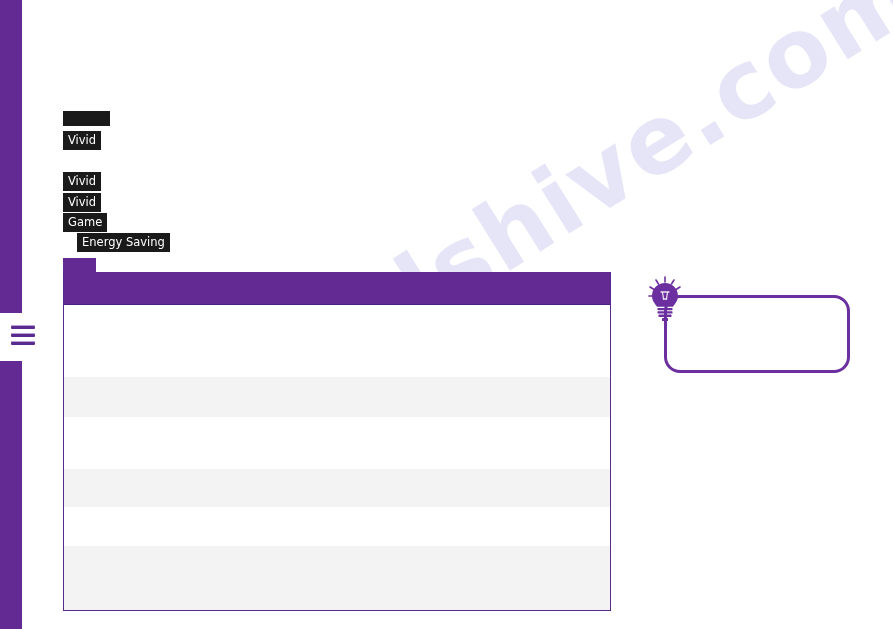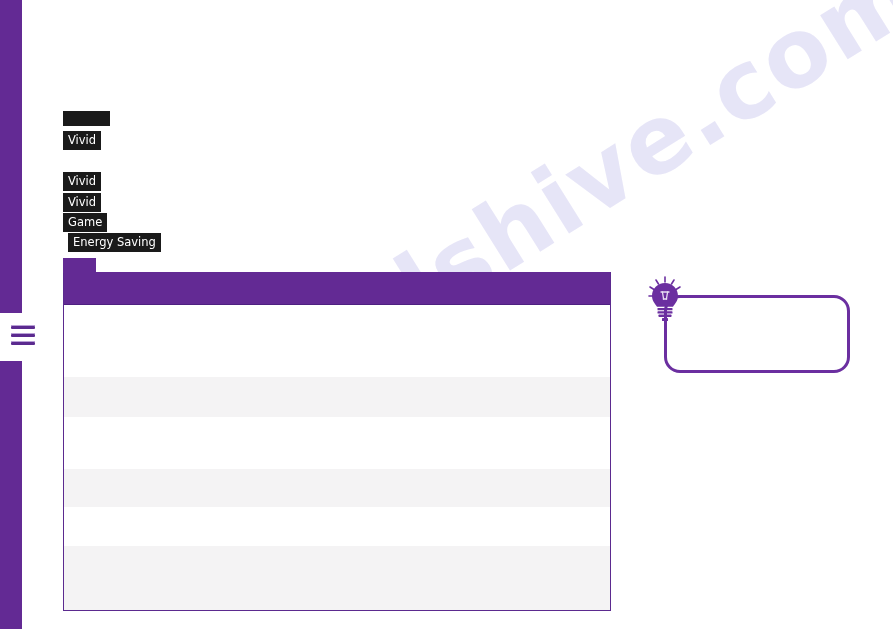--- a/index.html
+++ b/index.html
@@ -192,21 +192,21 @@
 <div class="opt-label blank" style="left:63px; top:111px;"></div>
 
 <div class="opt-label" style="left:63px; top:131px;">Vivid</div>
 
 <div class="opt-label" style="left:63px; top:172px;">Vivid</div>
 
 <div class="opt-label" style="left:63px; top:193px;">Vivid</div>
 
 <div class="opt-label" style="left:63px; top:213px;">Game</div>
 
-<div class="opt-label" style="left:68px; top:233px;text-align:center;">Energy Saving</div>
+<div class="opt-label" style="left:77px; top:233px;text-align:center;">Energy Saving</div>
 
 <div id="table-tab"></div>
 
 <div id="spec-table">
   <div id="table-header">
     <span></span>
   </div>
   <div id="table-body">
     <div class="trow" style="height:72px;">
       <span></span>

